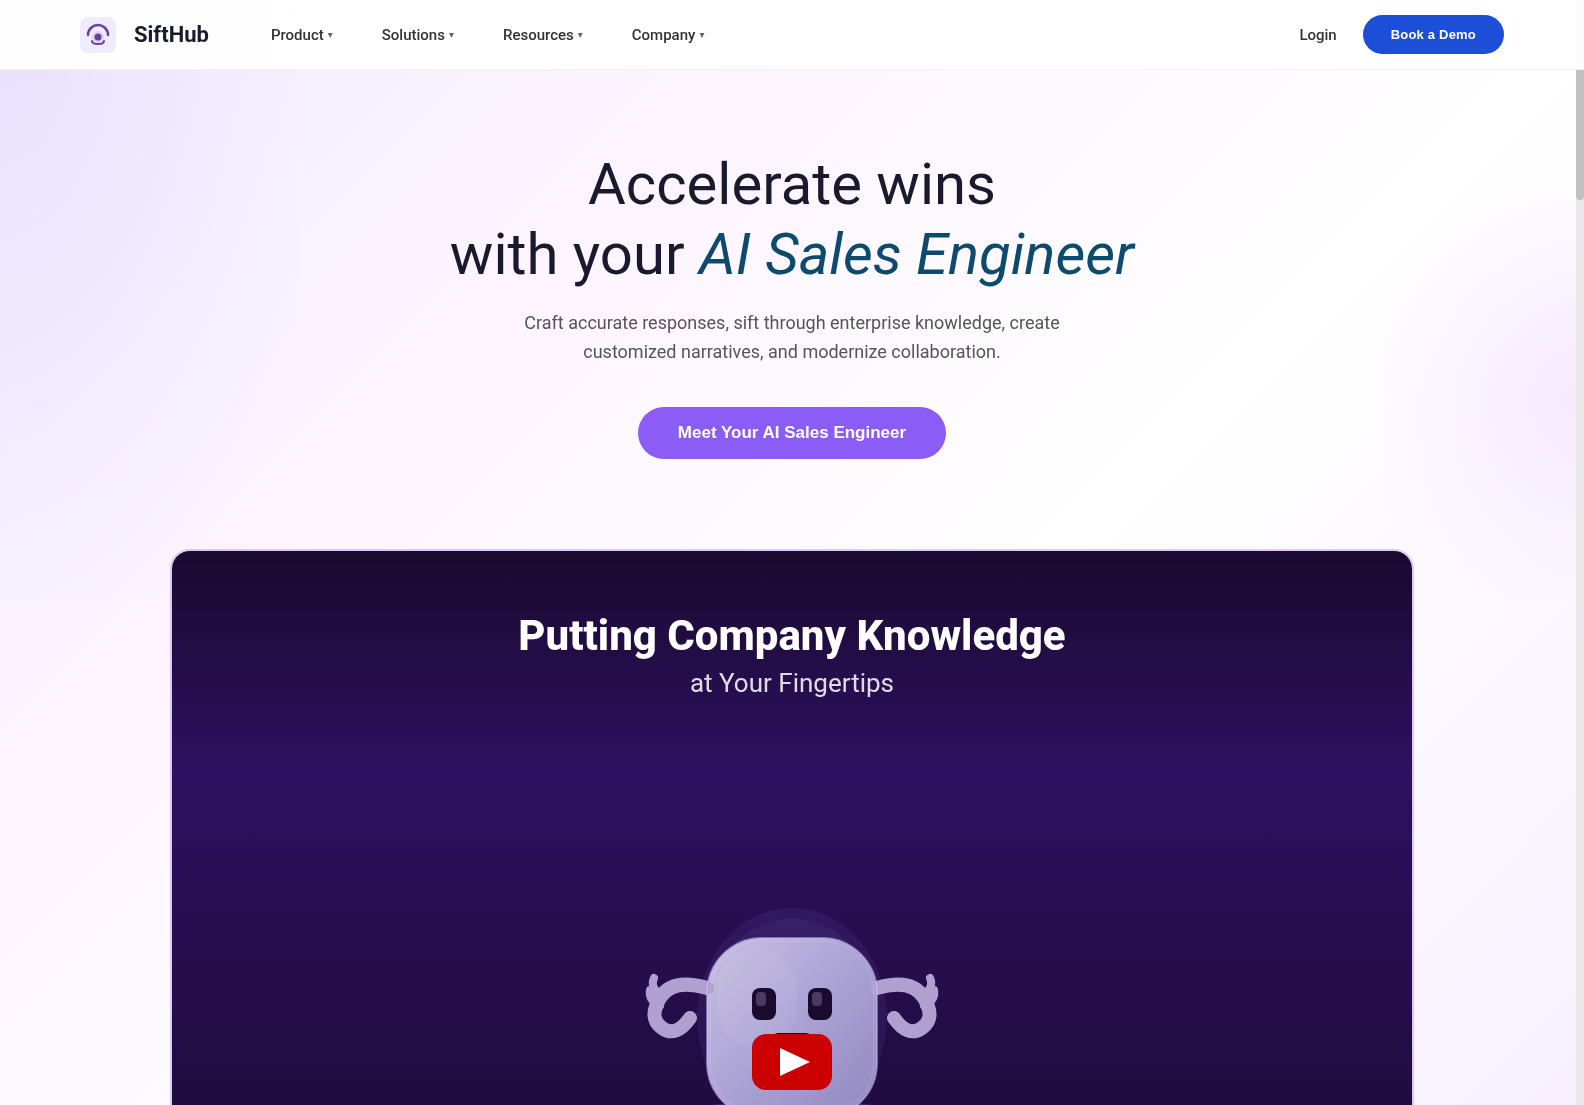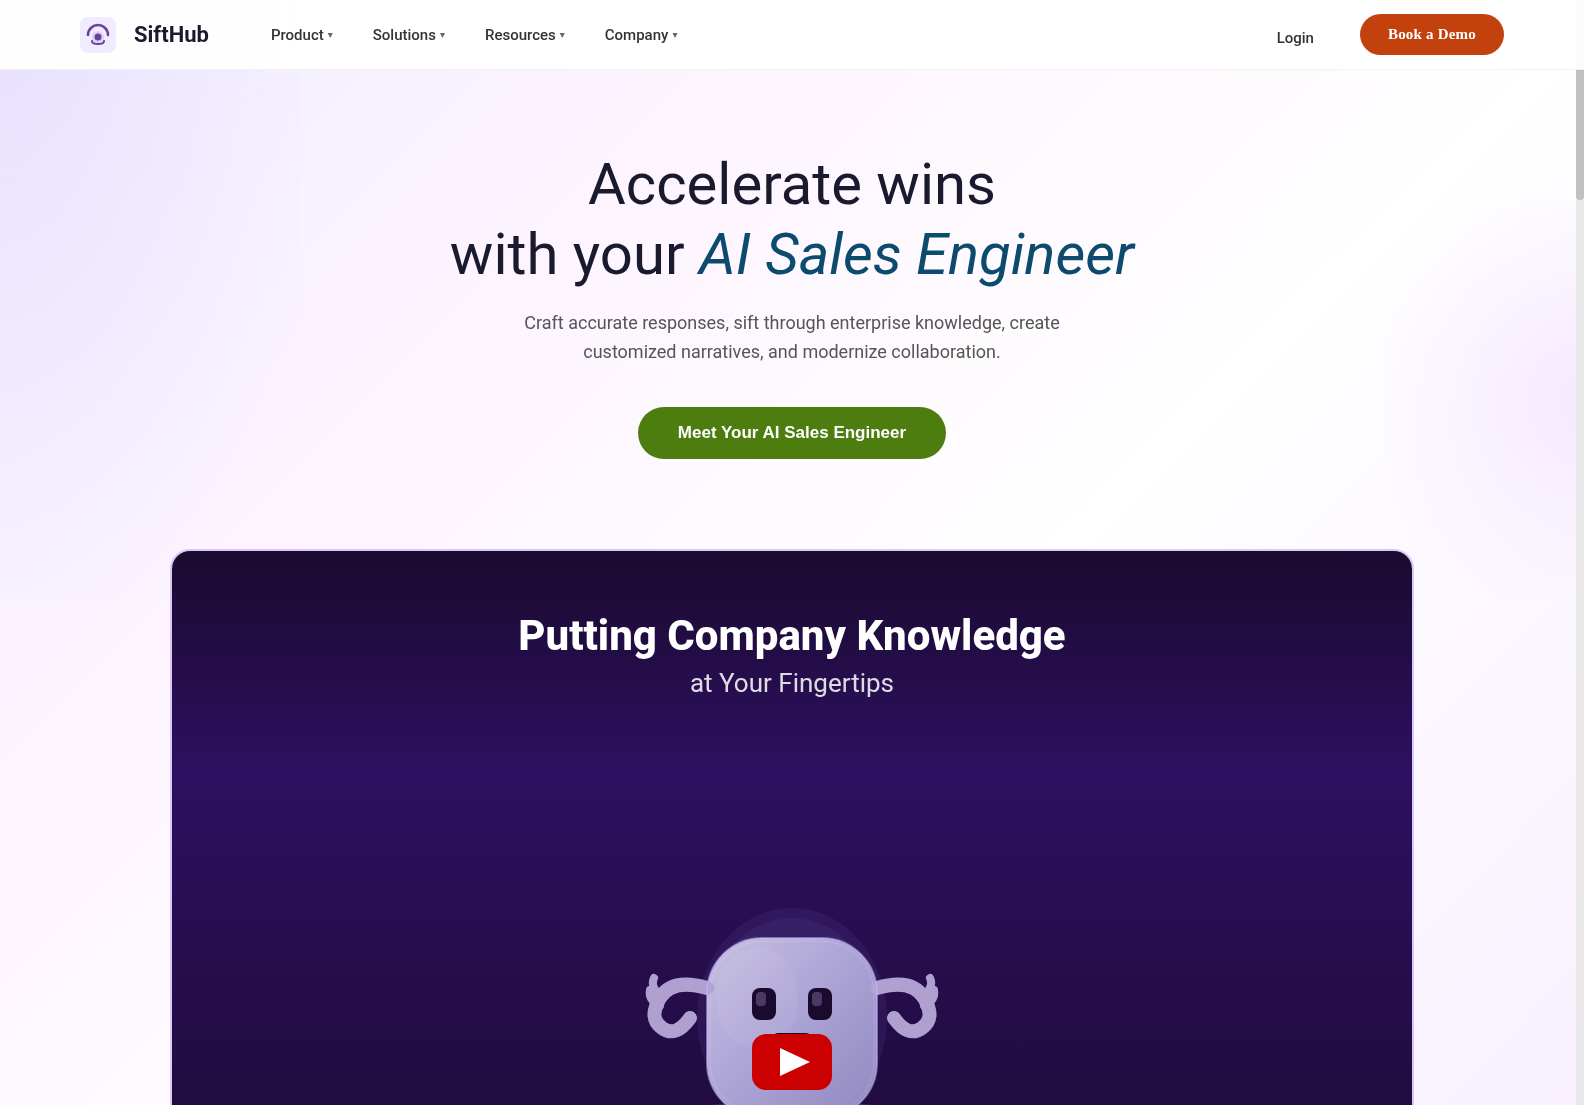--- a/index.html
+++ b/index.html
@@ -82,21 +82,21 @@
 
     .logo-text {
       font-size: 22px;
       font-weight: 700;
       color: #1a1a2e;
     }
 
     .nav-links {
       display: flex;
       align-items: center;
-      gap: 12px;
+      gap: 21px;
     }
 
     .nav-item {
       display: flex;
       align-items: center;
       gap: 4px;
       padding: 8px 14px;
       font-size: 15px;
       color: #333;
       cursor: pointer;
@@ -104,43 +104,42 @@
       font-weight: 500;
     }
 
     .chevron-icon {
       font-size: 10px;
       color: #666;
     }
 
     .navbar-right {
       display: flex;
-      align-items: flex-end;
-      gap: 32px;
+      align-items: center;
+      gap: 12px;
     }
 
     .login-btn {
       font-size: 15px;
       color: #333;
       font-weight: 500;
       cursor: pointer;
       padding: 8px 14px;
     }
 
     .book-demo-btn {
-      background: #c2410c;
+      background: #1d4ed8;
       color: white;
       border: none;
       padding: 12px 28px;
       border-radius: 50px;
-      font-size: 15px;
+      font-size: 13px;
       font-weight: 600;
       cursor: pointer;
       letter-spacing: 0.2px;
-      font-family: Liberation Serif, serif;
     }
 
     
     .hero-section {
       text-align: center;
       padding: 80px 40px 50px;
     }
 
     .hero-title {
       font-size: 58px;
@@ -161,21 +160,21 @@
 
     .hero-subtitle {
       font-size: 18px;
       color: #555;
       max-width: 600px;
       margin: 0 auto 40px;
       line-height: 1.6;
     }
 
     .meet-btn {
-      background: #4d7c0f;
+      background: #8b5cf6;
       color: white;
       border: none;
       padding: 16px 40px;
       border-radius: 50px;
       font-size: 17px;
       font-weight: 600;
       cursor: pointer;
       display: inline-block;
     }
 

